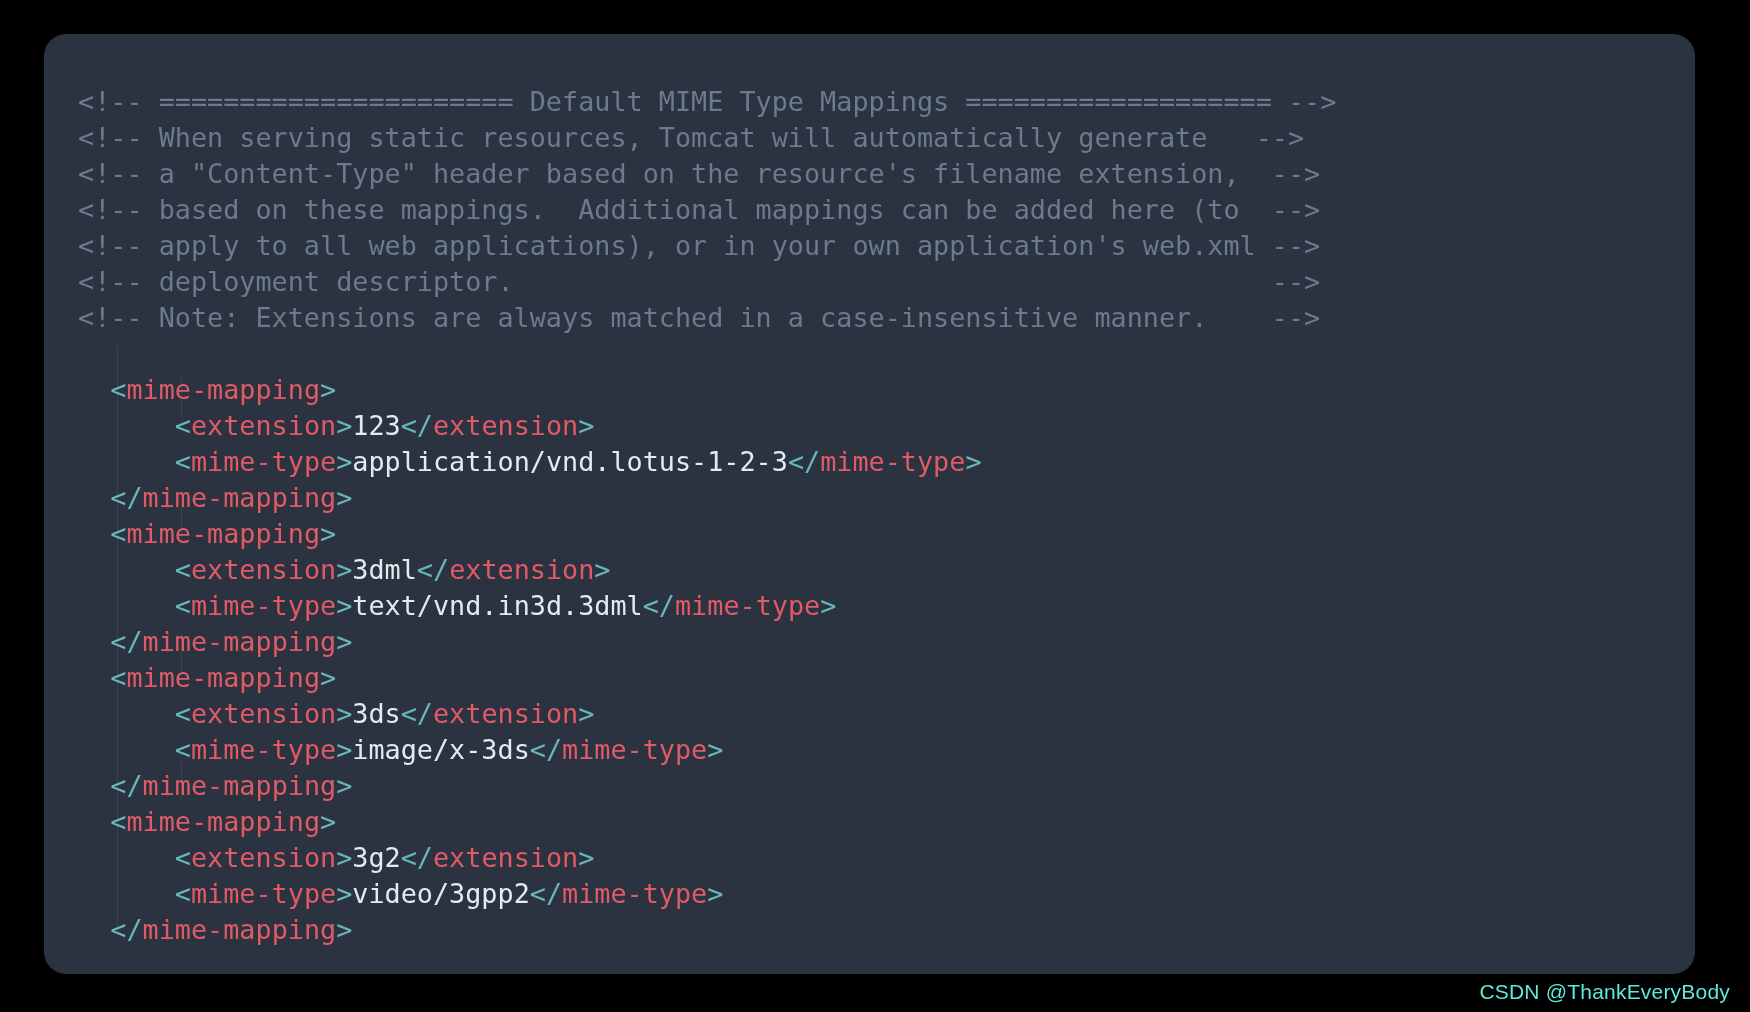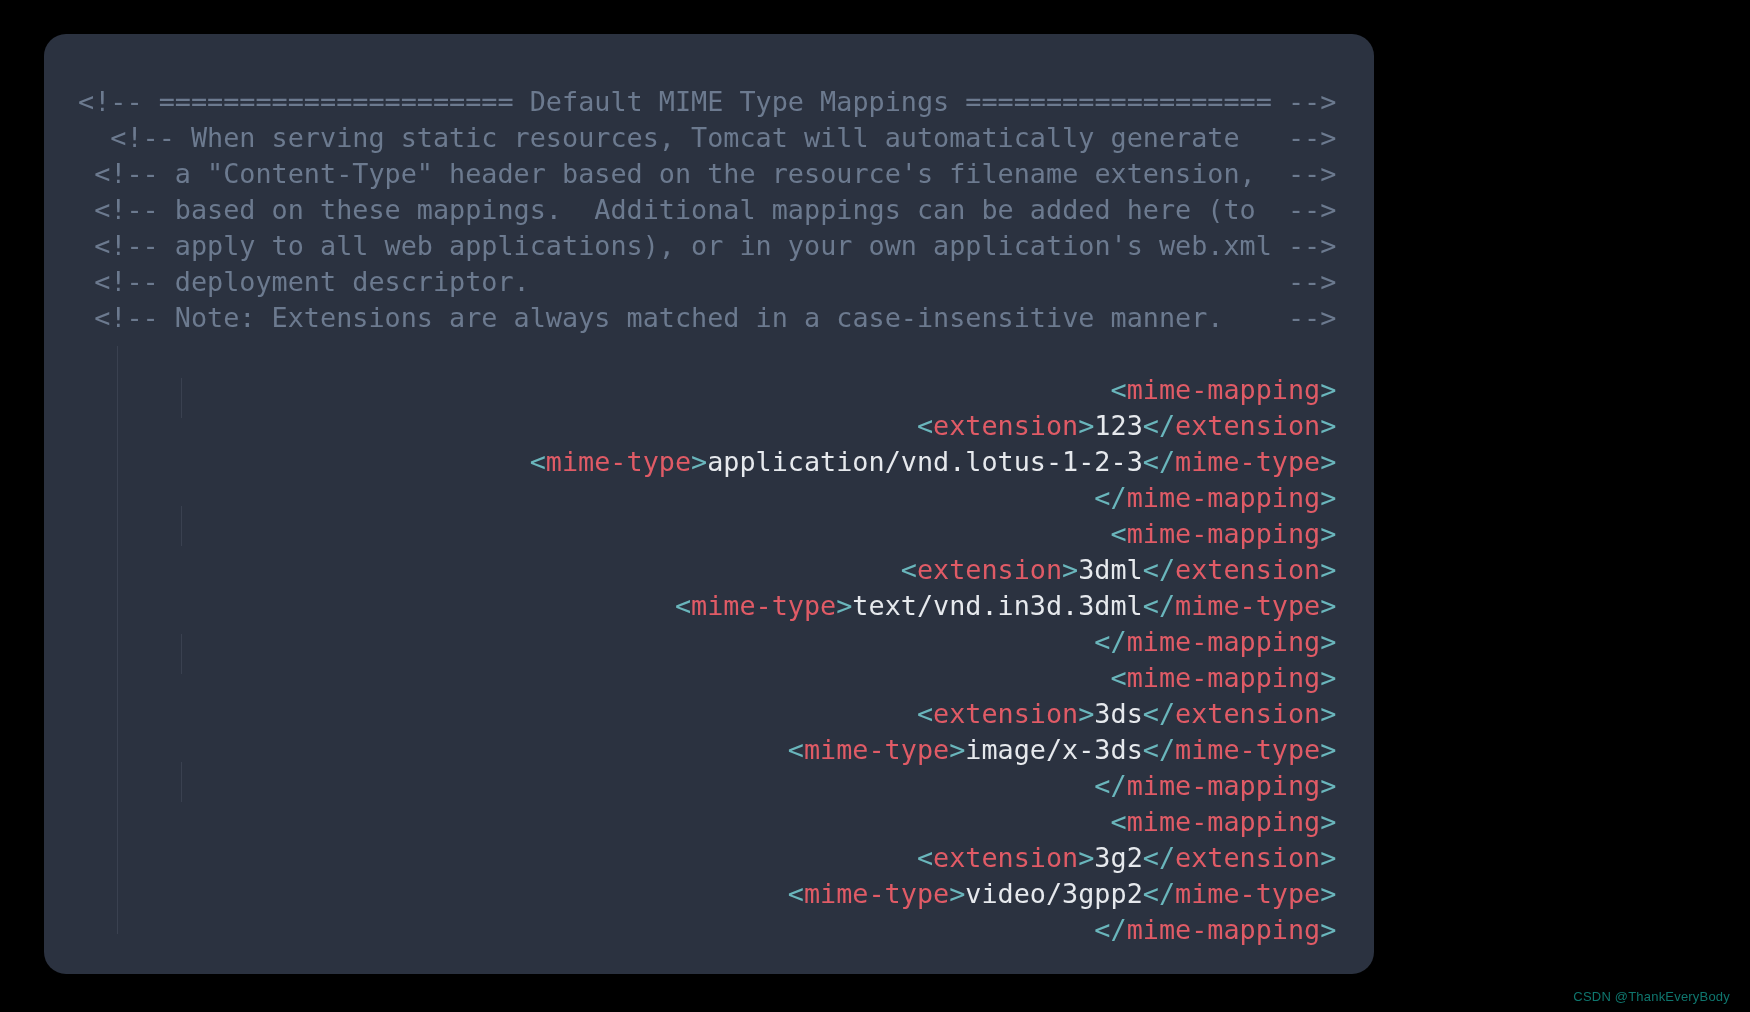--- a/index.html
+++ b/index.html
@@ -8,27 +8,26 @@
     background: #000;
     width: 1750px;
     height: 1012px;
     overflow: hidden;
     font-family: "SF Mono", "Menlo", "Consolas", "DejaVu Sans Mono", monospace;
   }
   .frame {
     position: absolute;
     left: 44px;
     top: 34px;
-    width: 1330px;
+    width: 1651px;
     height: 940px;
     background: #2b3240;
     border-radius: 22px;
     box-sizing: border-box;
     overflow: hidden;
-    text-align: right;
   }
   .code {
     position: absolute;
     left: 34px;
     top: 14px;
     font-size: 26.8px;
     line-height: 36px;
     white-space: pre;
     letter-spacing: 0px;
   }
@@ -38,23 +37,23 @@
   .text    { color: #e6e9ed; }  
   .indent-guide {
     position: absolute;
     width: 0;
     border-left: 1px solid #3a4150;
   }
   .watermark {
     position: absolute;
     right: 20px;
     bottom: 8px;
-    color: #0f766e;
+    color: #5eead4;
     font-family: -apple-system, BlinkMacSystemFont, "Segoe UI", Arial, sans-serif;
-    font-size: 13px;
+    font-size: 21px;
     letter-spacing: 0.2px;
   }
 </style>
 </head>
 <body>
 
 <div class="frame">
 
   <div class="indent-guide" style="left:73px; top:312px; height:588px;"></div>
   <div class="indent-guide" style="left:137px; top:344px; height:40px;"></div>

